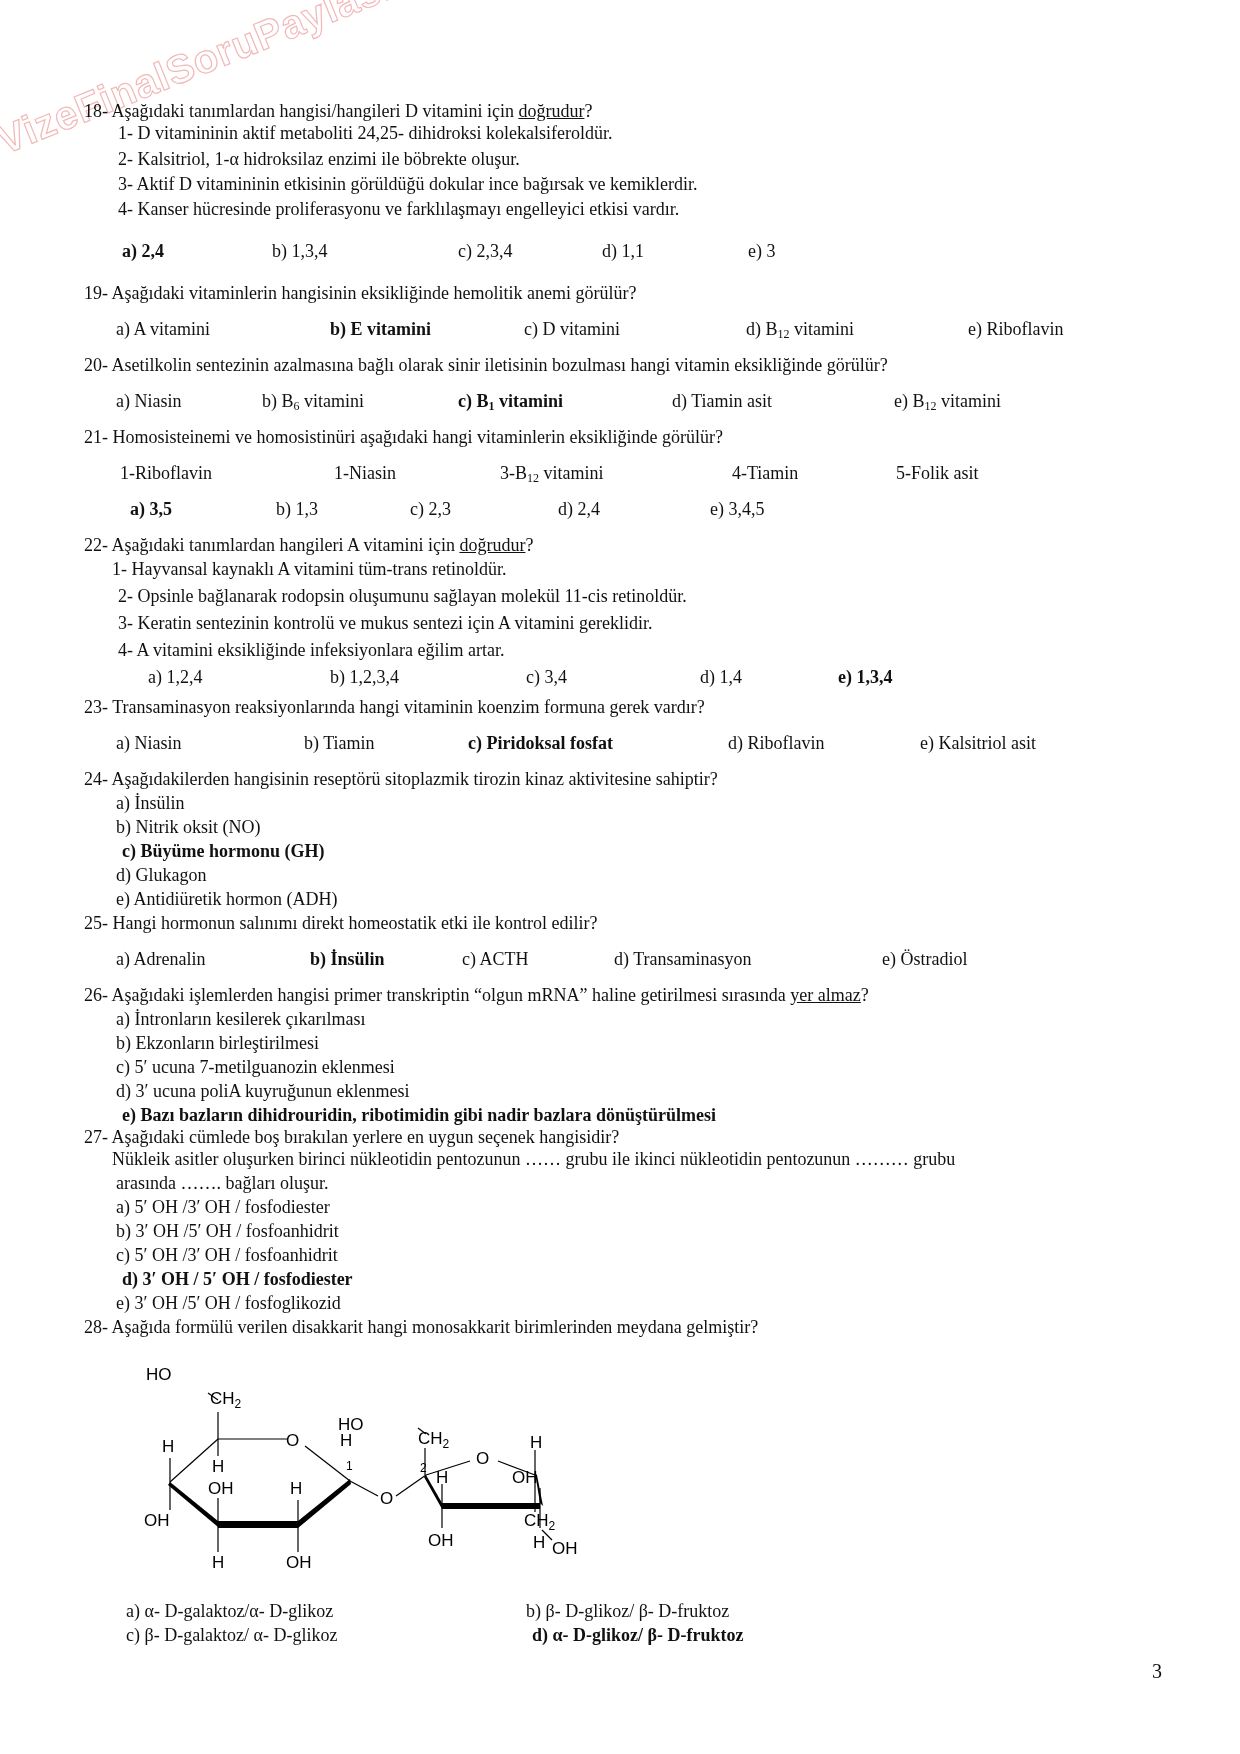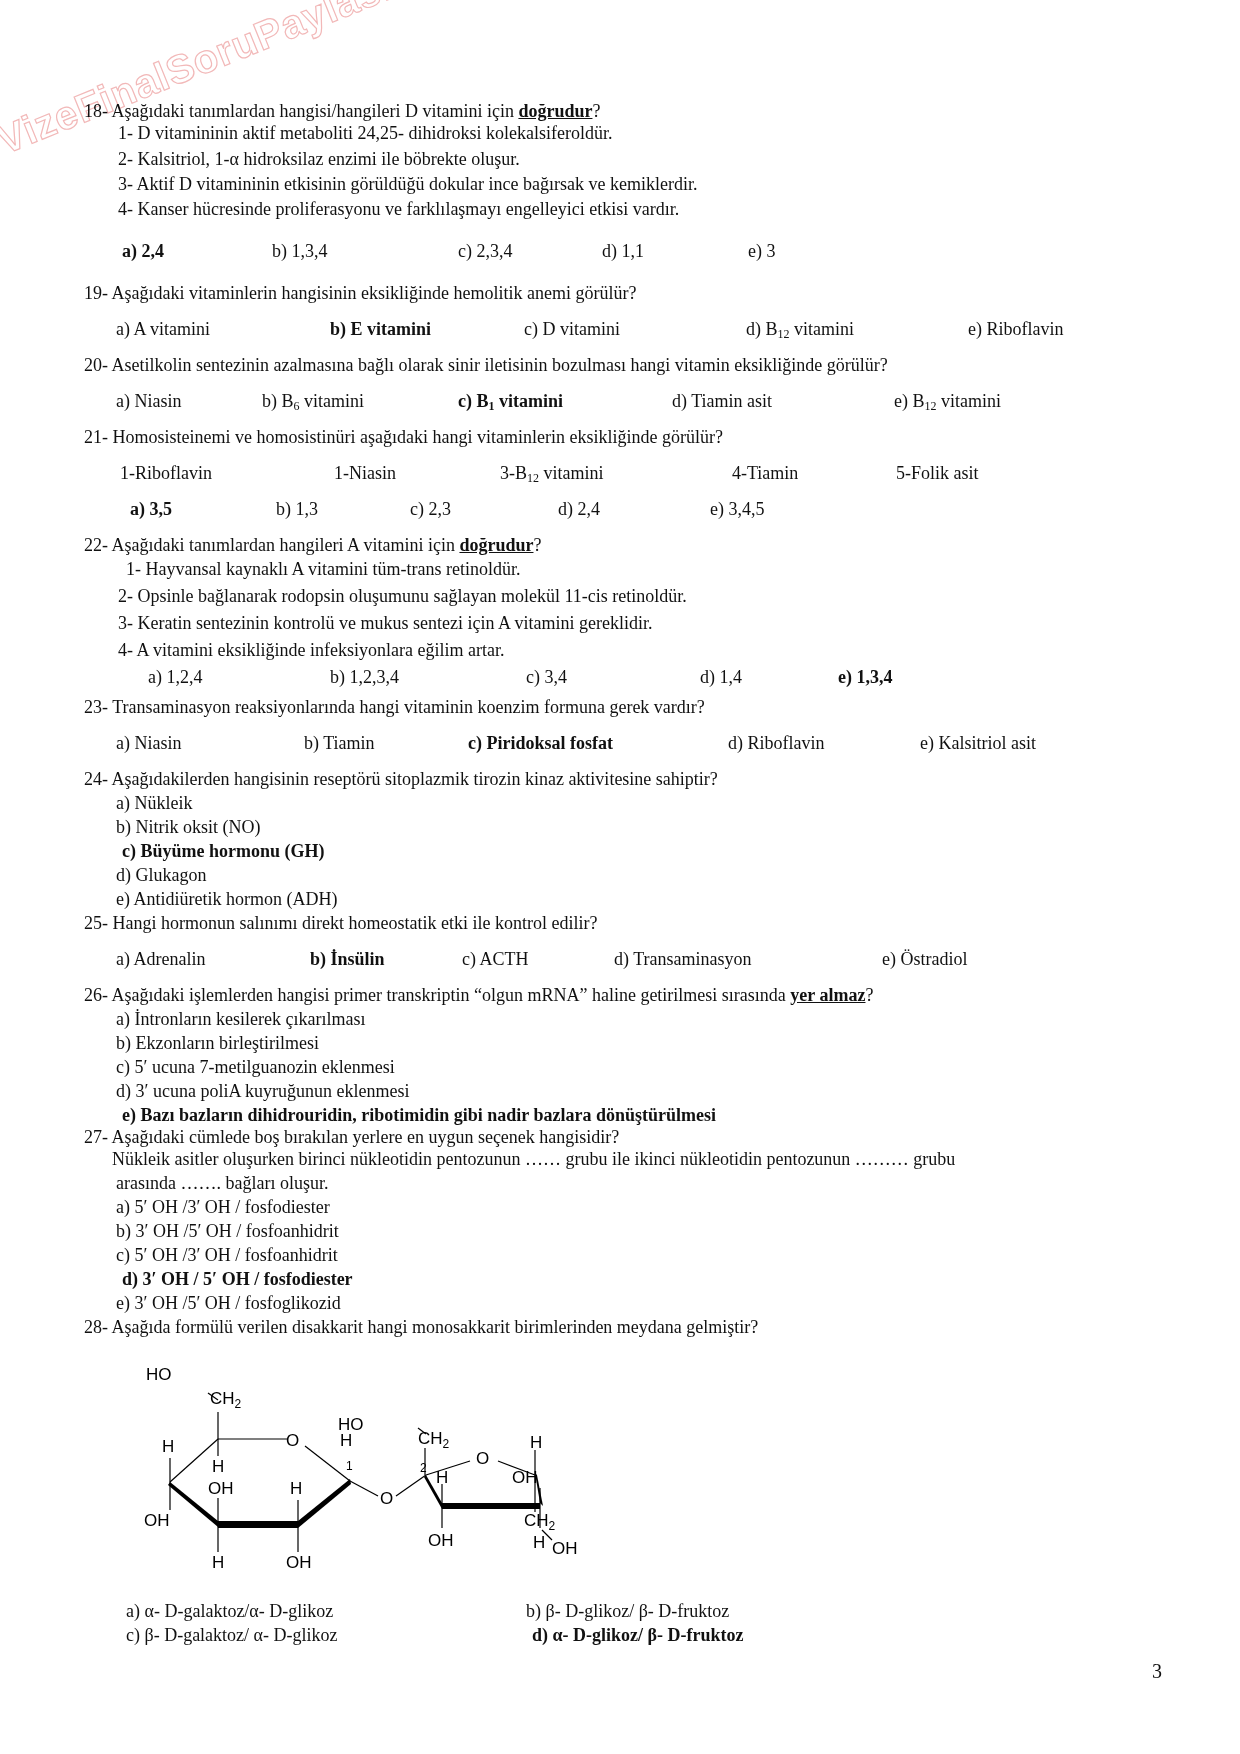--- a/index.html
+++ b/index.html
@@ -5,21 +5,21 @@
   html, body { margin: 0; padding: 0; background: #ffffff; }
   body { width: 1240px; height: 1754px; position: relative; overflow: hidden;
          font-family: "Liberation Serif", "DejaVu Serif", serif; color: #111; font-size: 18px; }
   .watermark { position: absolute; left: 8px; top: 118px; transform: rotate(-22deg); transform-origin: left bottom;
                font-family: "Liberation Sans", "DejaVu Sans", sans-serif; font-weight: bold; font-size: 40px;
                color: transparent; -webkit-text-stroke: 1.2px #f2b8b8; letter-spacing: 1px; white-space: nowrap; }
   .q { position: absolute; left: 84px; white-space: nowrap; line-height: 22px; }
   .ind { position: absolute; white-space: nowrap; line-height: 22px; }
   .opt { position: absolute; white-space: nowrap; line-height: 22px; }
   .b { font-weight: bold; margin-left: 6px; }
-  .u { font-weight: bold; text-decoration: underline; }
+  .u { font-weight: normal; text-decoration: underline; }
   sub { font-size: 12px; vertical-align: -3px; line-height: 0; }
   .page-num { position: absolute; left: 1152px; top: 1660px; font-size: 20px; }
   svg text { font-family: "Liberation Sans", "DejaVu Sans", sans-serif; }
 </style>
 </head>
 <body>
 
 <div class="watermark">VizeFinalSoruPaylasimi.com</div>
 
 <div class="q" style="top:100px">
@@ -57,39 +57,39 @@
 <div class="opt" style="left:896px;top:462px">5-Folik asit</div>
 <div class="opt b" style="left:124px;top:498px">a) 3,5</div>
 <div class="opt" style="left:276px;top:498px">b) 1,3</div>
 <div class="opt" style="left:410px;top:498px">c) 2,3</div>
 <div class="opt" style="left:558px;top:498px">d) 2,4</div>
 <div class="opt" style="left:710px;top:498px">e) 3,4,5</div>
 
 <div class="q" style="top:534px">
   <span>22- Aşağıdaki tanımlardan hangileri A vitamini için </span><span class="u">doğrudur</span><span>?</span>
 </div>
-<div class="ind" style="left:126px;top:558px">1-  Hayvansal kaynaklı A vitamini tüm-trans retinoldür.</div>
+<div class="ind" style="left:112px;top:558px">1-  Hayvansal kaynaklı A vitamini tüm-trans retinoldür.</div>
 <div class="ind" style="left:118px;top:585px">2-  Opsinle bağlanarak rodopsin oluşumunu sağlayan molekül 11-cis retinoldür.</div>
 <div class="ind" style="left:118px;top:612px">3-  Keratin sentezinin kontrolü ve mukus sentezi için A vitamini gereklidir.</div>
 <div class="ind" style="left:118px;top:639px">4-  A vitamini eksikliğinde infeksiyonlara eğilim artar.</div>
 <div class="opt" style="left:148px;top:666px">a) 1,2,4</div>
 <div class="opt" style="left:330px;top:666px">b) 1,2,3,4</div>
 <div class="opt" style="left:526px;top:666px">c) 3,4</div>
 <div class="opt" style="left:700px;top:666px">d) 1,4</div>
 <div class="opt b" style="left:832px;top:666px">e) 1,3,4</div>
 
 <div class="q" style="top:696px">23- Transaminasyon reaksiyonlarında hangi vitaminin koenzim formuna gerek vardır?</div>
 <div class="opt" style="left:116px;top:732px">a) Niasin</div>
 <div class="opt" style="left:304px;top:732px">b) Tiamin</div>
 <div class="opt b" style="left:462px;top:732px">c) Piridoksal fosfat</div>
 <div class="opt" style="left:728px;top:732px">d) Riboflavin</div>
 <div class="opt" style="left:920px;top:732px">e) Kalsitriol asit</div>
 
 <div class="q" style="top:768px">24- Aşağıdakilerden hangisinin reseptörü sitoplazmik tirozin kinaz aktivitesine sahiptir?</div>
-<div class="ind" style="left:116px;top:792px">a)  Nükleik</div>
+<div class="ind" style="left:116px;top:792px">a)  İnsülin</div>
 <div class="ind" style="left:116px;top:816px">b)  Nitrik oksit (NO)</div>
 <div class="ind b" style="left:116px;top:840px">c)  Büyüme hormonu (GH)</div>
 <div class="ind" style="left:116px;top:864px">d)  Glukagon</div>
 <div class="ind" style="left:116px;top:888px">e)  Antidiüretik hormon  (ADH)</div>
 
 <div class="q" style="top:912px">25- Hangi hormonun salınımı direkt homeostatik etki ile kontrol edilir?</div>
 <div class="opt" style="left:116px;top:948px">a) Adrenalin</div>
 <div class="opt b" style="left:304px;top:948px">b) İnsülin</div>
 <div class="opt" style="left:462px;top:948px">c) ACTH</div>
 <div class="opt" style="left:614px;top:948px">d) Transaminasyon</div>

